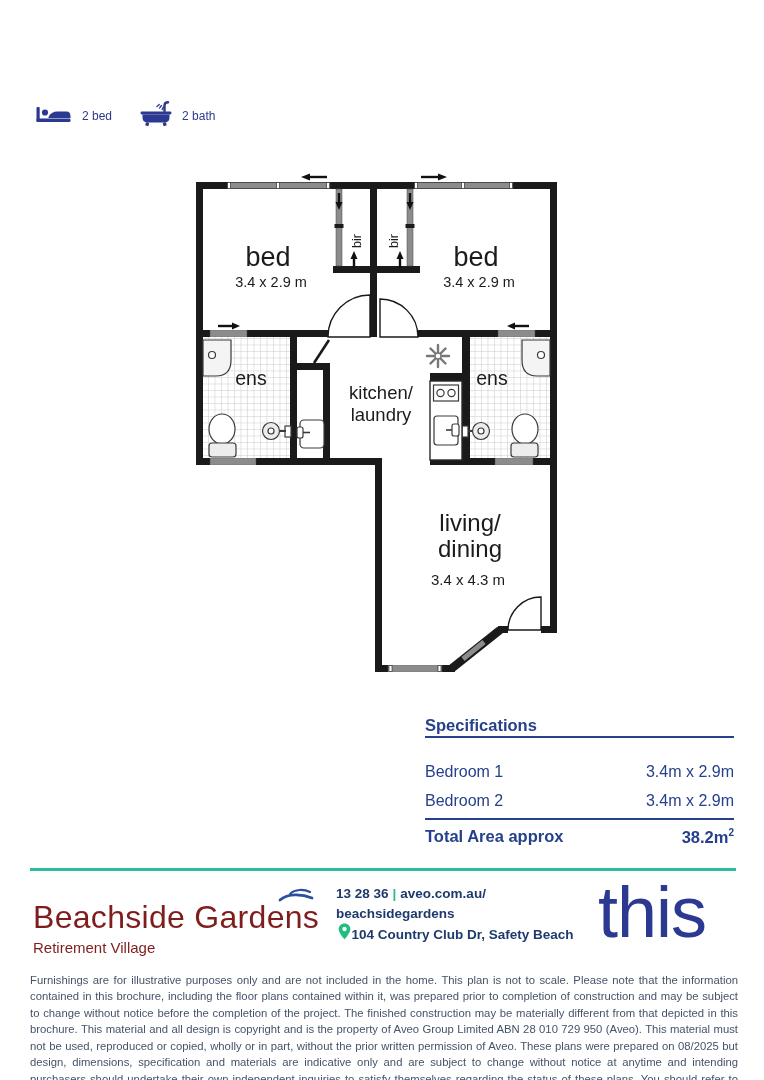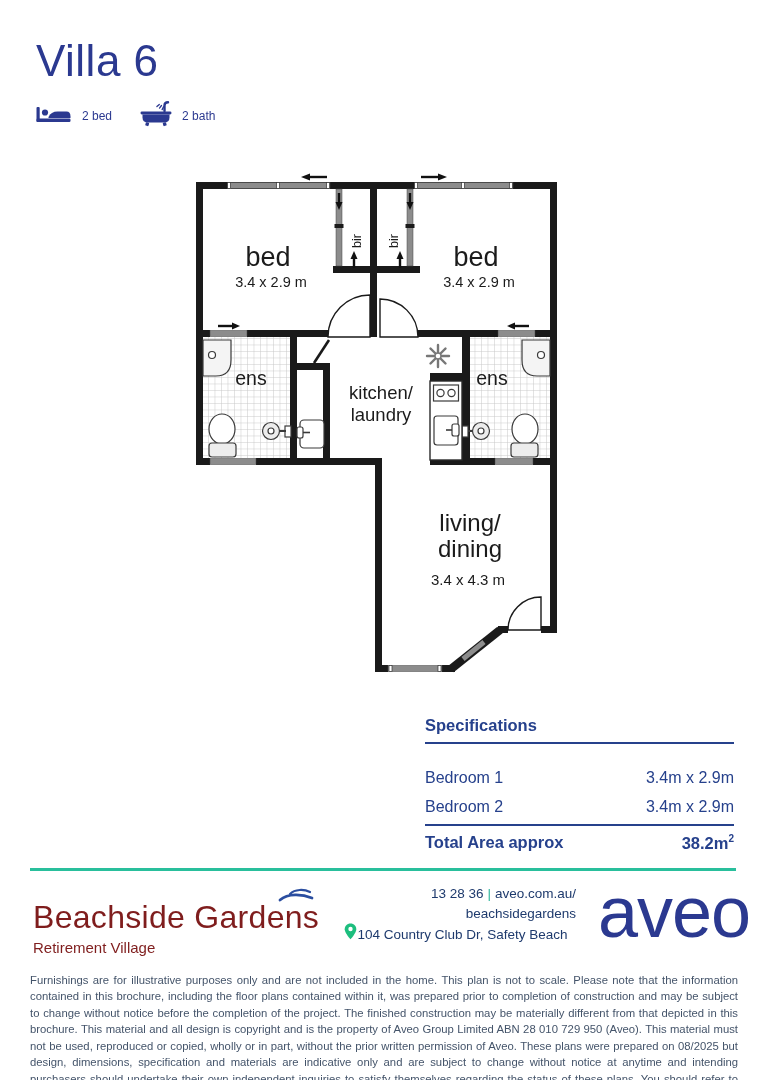--- a/index.html
+++ b/index.html
@@ -12,52 +12,51 @@
   .features { position:absolute; left:36px; top:100px; display:flex; align-items:center; gap:14px; }
   .feature { display:flex; align-items:center; gap:9px; color:#2b3990; font-size:12px; font-weight:500; }
   .feature + .feature { margin-left:14px; }
 
   
   .plan-svg { position:absolute; left:186px; top:166px; }
   .plan-svg text { fill:#1b1b1b; font-family:"Liberation Sans","DejaVu Sans",sans-serif; }
 
   
   .specs { position:absolute; left:425px; top:716px; width:309px; color:#26418c; }
-  .specs .spec-heading { font-size:16.5px; font-weight:bold; padding-bottom:7px;
+  .specs .spec-heading { font-size:16.5px; font-weight:bold; padding-bottom:1px;
                          border-bottom:2.5px solid #26418c; }
   .spec-row { display:flex; justify-content:space-between; font-size:16px; padding:5px 0 6px 0; }
   .spec-total { display:flex; justify-content:space-between; font-size:16.5px; font-weight:bold;
                 border-top:2.5px solid #26418c; padding-top:7px; margin-top:2px; }
   .spec-total sup { font-size:10px; }
 
   .teal-rule { position:absolute; left:30px; top:868px; width:706px; height:3px; background:#29bf9c; }
 
   
   .brand { position:absolute; left:33px; top:900px; color:#7f1d1d; }
   .brand-name { font-size:32px; letter-spacing:0.3px; line-height:34px; }
   .brand-sub { font-size:15px; margin-top:5px; }
   .wave { position:absolute; left:276px; top:888px; }
 
-  .contact { position:absolute; left:336px; top:884px; width:240px; text-align:right;
-             color:#1e3a6d; font-size:13.5px; font-weight:normal; line-height:19.5px; }
+  .contact { position:absolute; left:336px; top:884px; width:240px; text-align:left;
+             color:#1e3a6d; font-size:13.5px; font-weight:bold; line-height:19.5px; }
   .contact .sep { color:#2bb59b; padding:0 4px; }
   .contact .addr-line { display:flex; align-items:center; justify-content:center; gap:0; }
 
   .aveo-logo { position:absolute; left:598px; top:876px; font-size:72px; line-height:72px;
                color:#2b3990; font-weight:500; letter-spacing:-1px; }
 
   .disclaimer { position:absolute; left:30px; top:972px; width:708px; font-size:11.3px;
                 line-height:1.46; color:#44546a; text-align:justify; }
 </style>
 </head>
 <body>
 
 <div class="page">
 
-  <div class="villa-title">Villa 6</div>
 
   <div class="features">
     <div class="feature">
       <span>
         <svg width="37" height="25" viewBox="0 0 37 25">
           <g fill="#2b3990">
             <rect x="0.5" y="5" width="3.2" height="15" rx="1"></rect>
             <circle cx="9" cy="10.5" r="3.1"></circle>
             <path d="M12.5 15 q2.5 -5.5 9 -5.5 h9 q4 0 4 5 v1.5 H12.5 Z"></path>
             <rect x="0.5" y="16.5" width="34" height="3.4" rx="1.2"></rect>
@@ -276,17 +275,17 @@
       <span>
         <svg width="13" height="17" viewBox="0 0 13 17">
           <path d="M6.5 0.5 C3 0.5 0.7 3 0.7 6.2 C0.7 10 6.5 16.3 6.5 16.3 S12.3 10 12.3 6.2 C12.3 3 10 0.5 6.5 0.5 Z" fill="#1dbe7e"></path>
           <circle cx="6.5" cy="6" r="2.2" fill="#fff"></circle>
         </svg>
       </span>
       <span>104 Country Club Dr, Safety Beach</span>
     </div>
   </div>
 
-  <div class="aveo-logo">aveo</div>
+  <div class="aveo-logo">this</div>
 
   <div class="disclaimer">Furnishings are for illustrative purposes only and are not included in the home. This plan is not to scale. Please note that the information contained in this brochure, including the floor plans contained within it, was prepared prior to completion of construction and may be subject to change without notice before the completion of the project. The finished construction may be materially different from that depicted in this brochure. This material and all design is copyright and is the property of Aveo Group Limited ABN 28 010 729 950 (Aveo). This material must not be used, reproduced or copied, wholly or in part, without the prior written permission of Aveo. These plans were prepared on 08/2025 but design, dimensions, specification and materials are indicative only and are subject to change without notice at anytime and intending purchasers should undertake their own independent inquiries to satisfy themselves regarding the status of these plans. You should refer to appropriate Survey Plans for confirmation of individual unit areas.</div>
 
 </div>
 
 </body></html>

